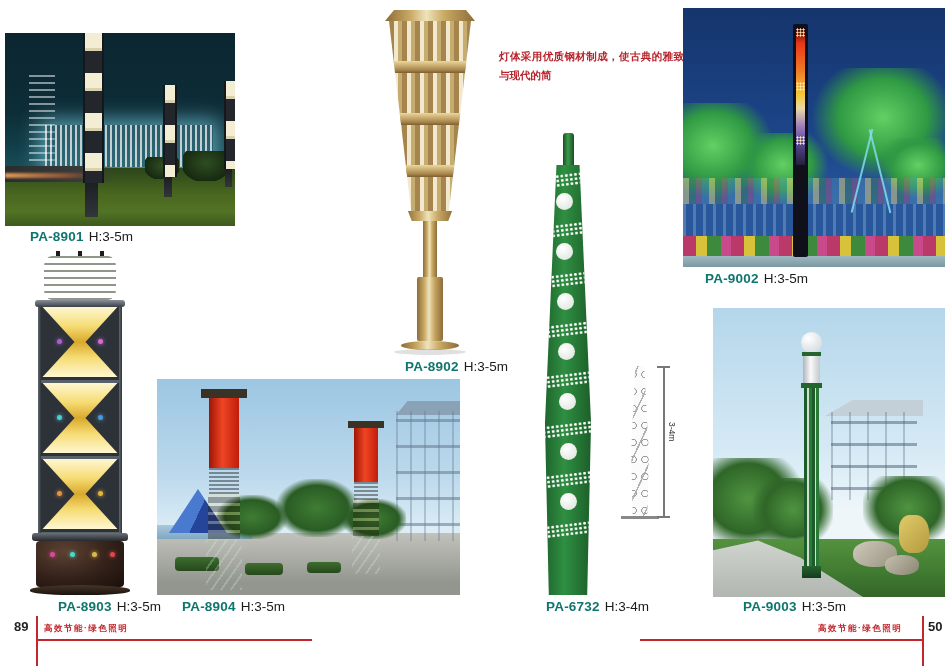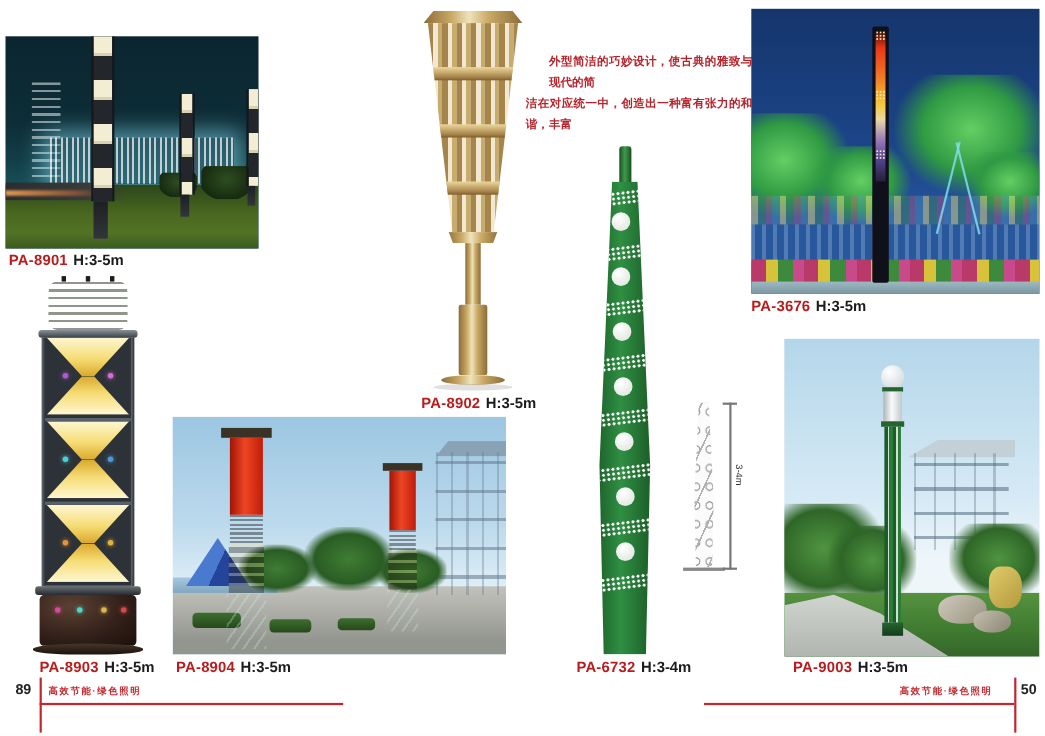--- a/index.html
+++ b/index.html
@@ -2,22 +2,22 @@
 <html><head>
 <meta charset="utf-8">
 <style>
   html,body{margin:0;padding:0;background:#e9e9e9;}
   .page{position:relative;width:950px;height:669px;background:#ffffff;overflow:hidden;
         font-family:"Liberation Sans","DejaVu Sans",sans-serif;margin:0 auto;}
   .abs{position:absolute;}
 
   
   .prod-label{position:absolute;font-size:13.5px;font-weight:bold;white-space:nowrap;}
-  .prod-label .code{color:#b91c1c;letter-spacing:.2px;}
-  .prod-label .h{color:#1c1c1c;font-weight:bold;margin-left:5px;}
+  .prod-label .code{color:#0f766e;letter-spacing:.2px;margin-left:22px;}
+  .prod-label .h{color:#1c1c1c;font-weight:normal;margin-left:5px;}
 
   
   .intro{position:absolute;left:478px;top:47px;width:206px;color:#b6232b;
          font-size:10.5px;line-height:19px;font-weight:bold;text-align:justify;}
   .intro .l0{padding-left:21px;}
 
   
   .specs{position:absolute;left:198px;top:249px;width:170px;font-size:9.5px;line-height:11.5px;color:#3c3c3c;}
   .specs .head{color:#c1272d;font-weight:bold;}
 
@@ -198,22 +198,21 @@
     <div class="abs stem gold"></div>
     <div class="abs cyl gold"></div>
     <div class="abs flange gold"></div>
     <div class="abs shadow"></div>
   </div>
   <div class="prod-label" style="left:383px;top:359px;">
     <span class="code">PA-8902</span><span class="h">H:3-5m</span>
   </div>
 
   <div class="intro">
-    <div class="l0">外型简洁的巧妙设计，使古典的雅致与现代的简</div>
-    <div>洁在对应统一中，创造出一种富有张力的和谐，丰富</div>
+    <div class="l0">灯体采用优质钢材制成，使古典的雅致与现代的简</div>
   </div>
 
   <div class="abs p9002">
     <div class="abs palm" style="left:130px;top:60px;width:140px;height:110px;"></div>
     <div class="abs palm" style="left:-30px;top:95px;width:120px;height:95px;"></div>
     <div class="abs palm" style="left:55px;top:125px;width:90px;height:70px;"></div>
     <div class="abs palm" style="left:195px;top:130px;width:80px;height:60px;"></div>
     <div class="abs citylights"></div>
     <div class="abs water"></div>
     <div class="abs sail" style="left:178px;top:120px;width:2px;height:86px;transform:rotate(14deg);"></div>
@@ -221,21 +220,21 @@
     <div class="abs flowers"></div>
     <div class="abs walk"></div>
     <div class="abs pole">
       <div class="abs strip"></div>
       <div class="abs dots" style="top:4px;"></div>
       <div class="abs dots" style="top:58px;"></div>
       <div class="abs dots" style="top:112px;"></div>
     </div>
   </div>
   <div class="prod-label" style="left:683px;top:271px;">
-    <span class="code">PA-3676</span><span class="h">H:3-5m</span>
+    <span class="code">PA-9002</span><span class="h">H:3-5m</span>
   </div>
 
   <div class="abs p8903">
     <div class="abs fin" style="left:38px;"></div>
     <div class="abs fin" style="left:60px;"></div>
     <div class="abs fin" style="left:82px;"></div>
     <div class="abs cap"></div>
     <div class="abs collar"></div>
     <div class="abs column">
       <div class="abs rail" style="left:0;"></div>

